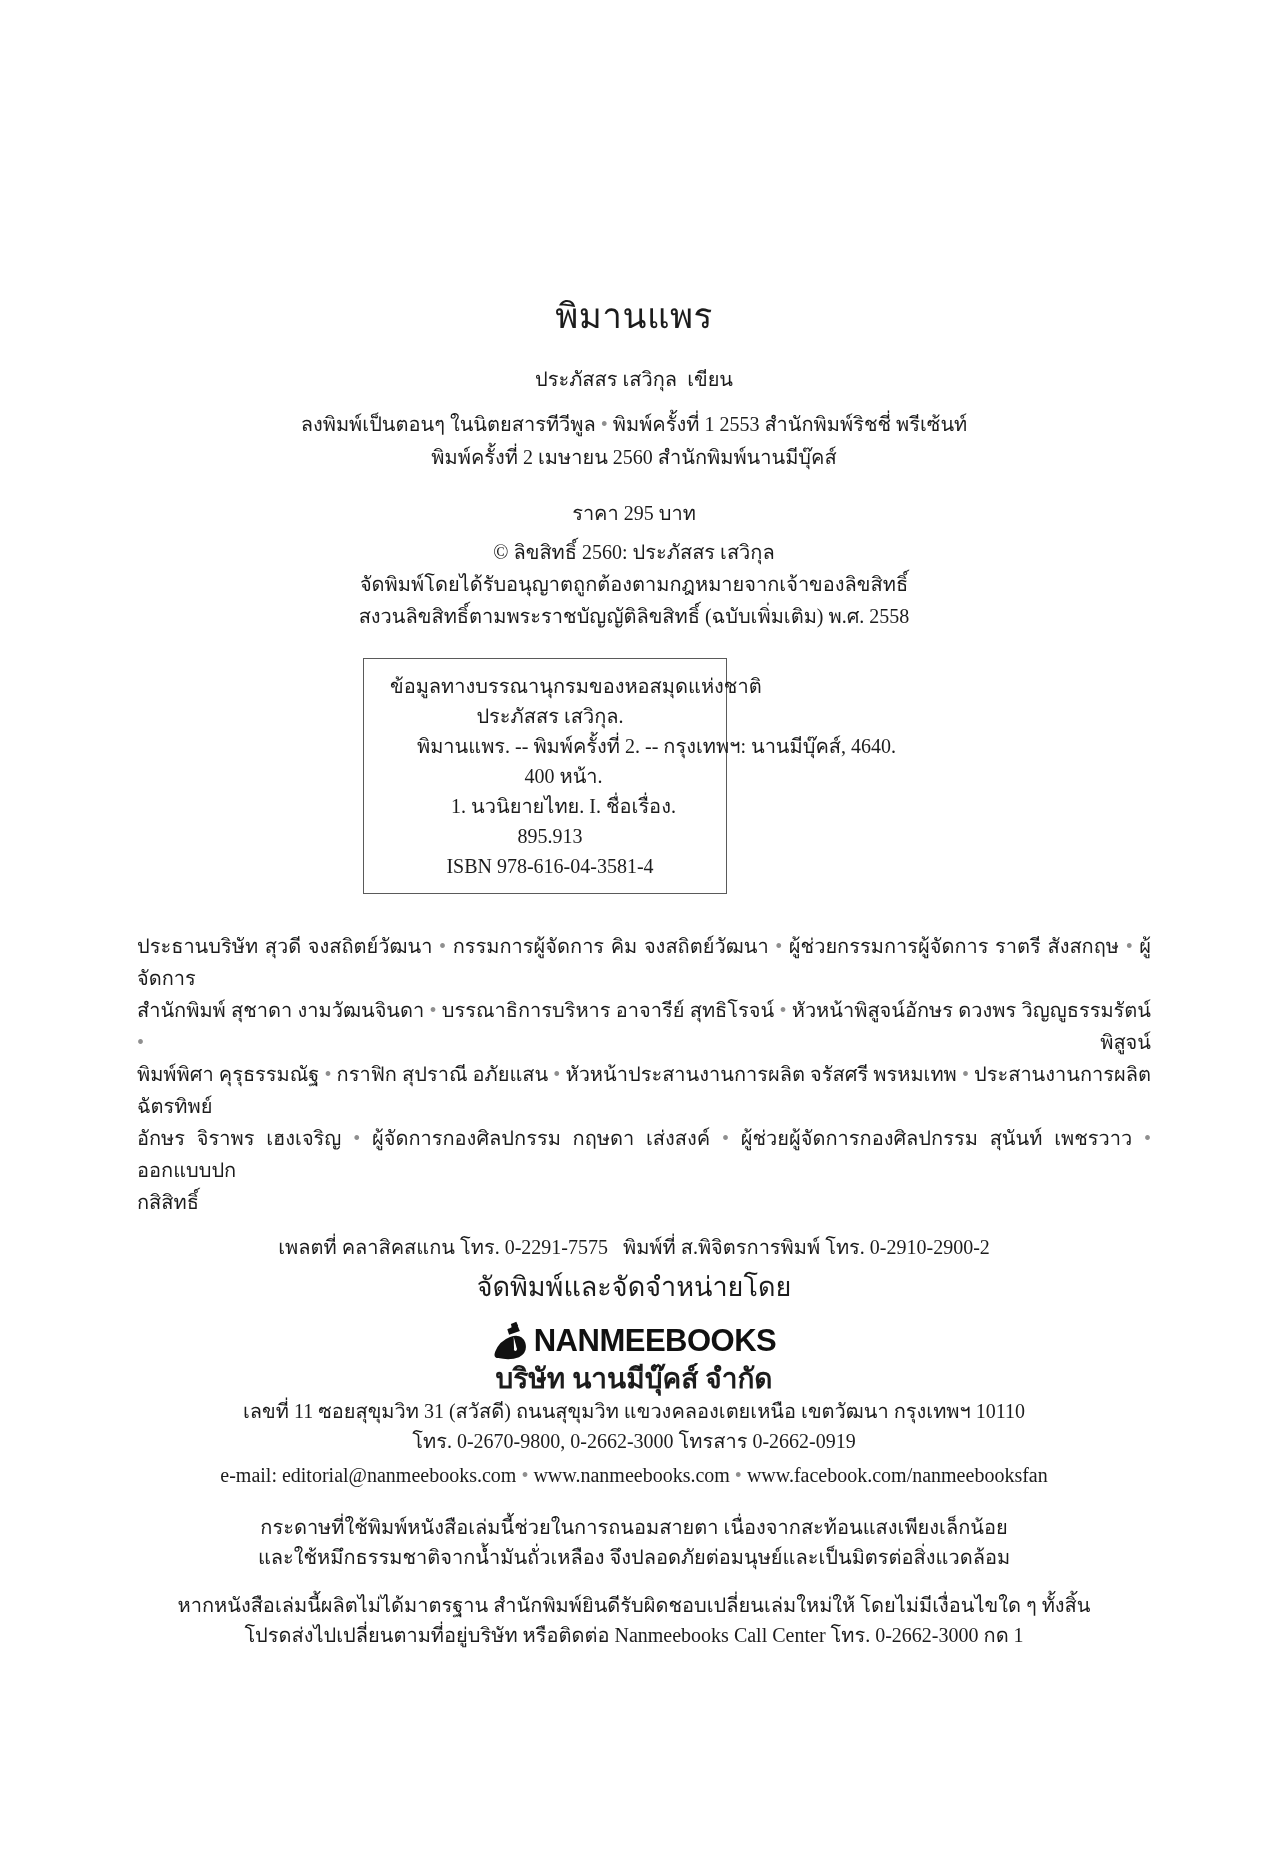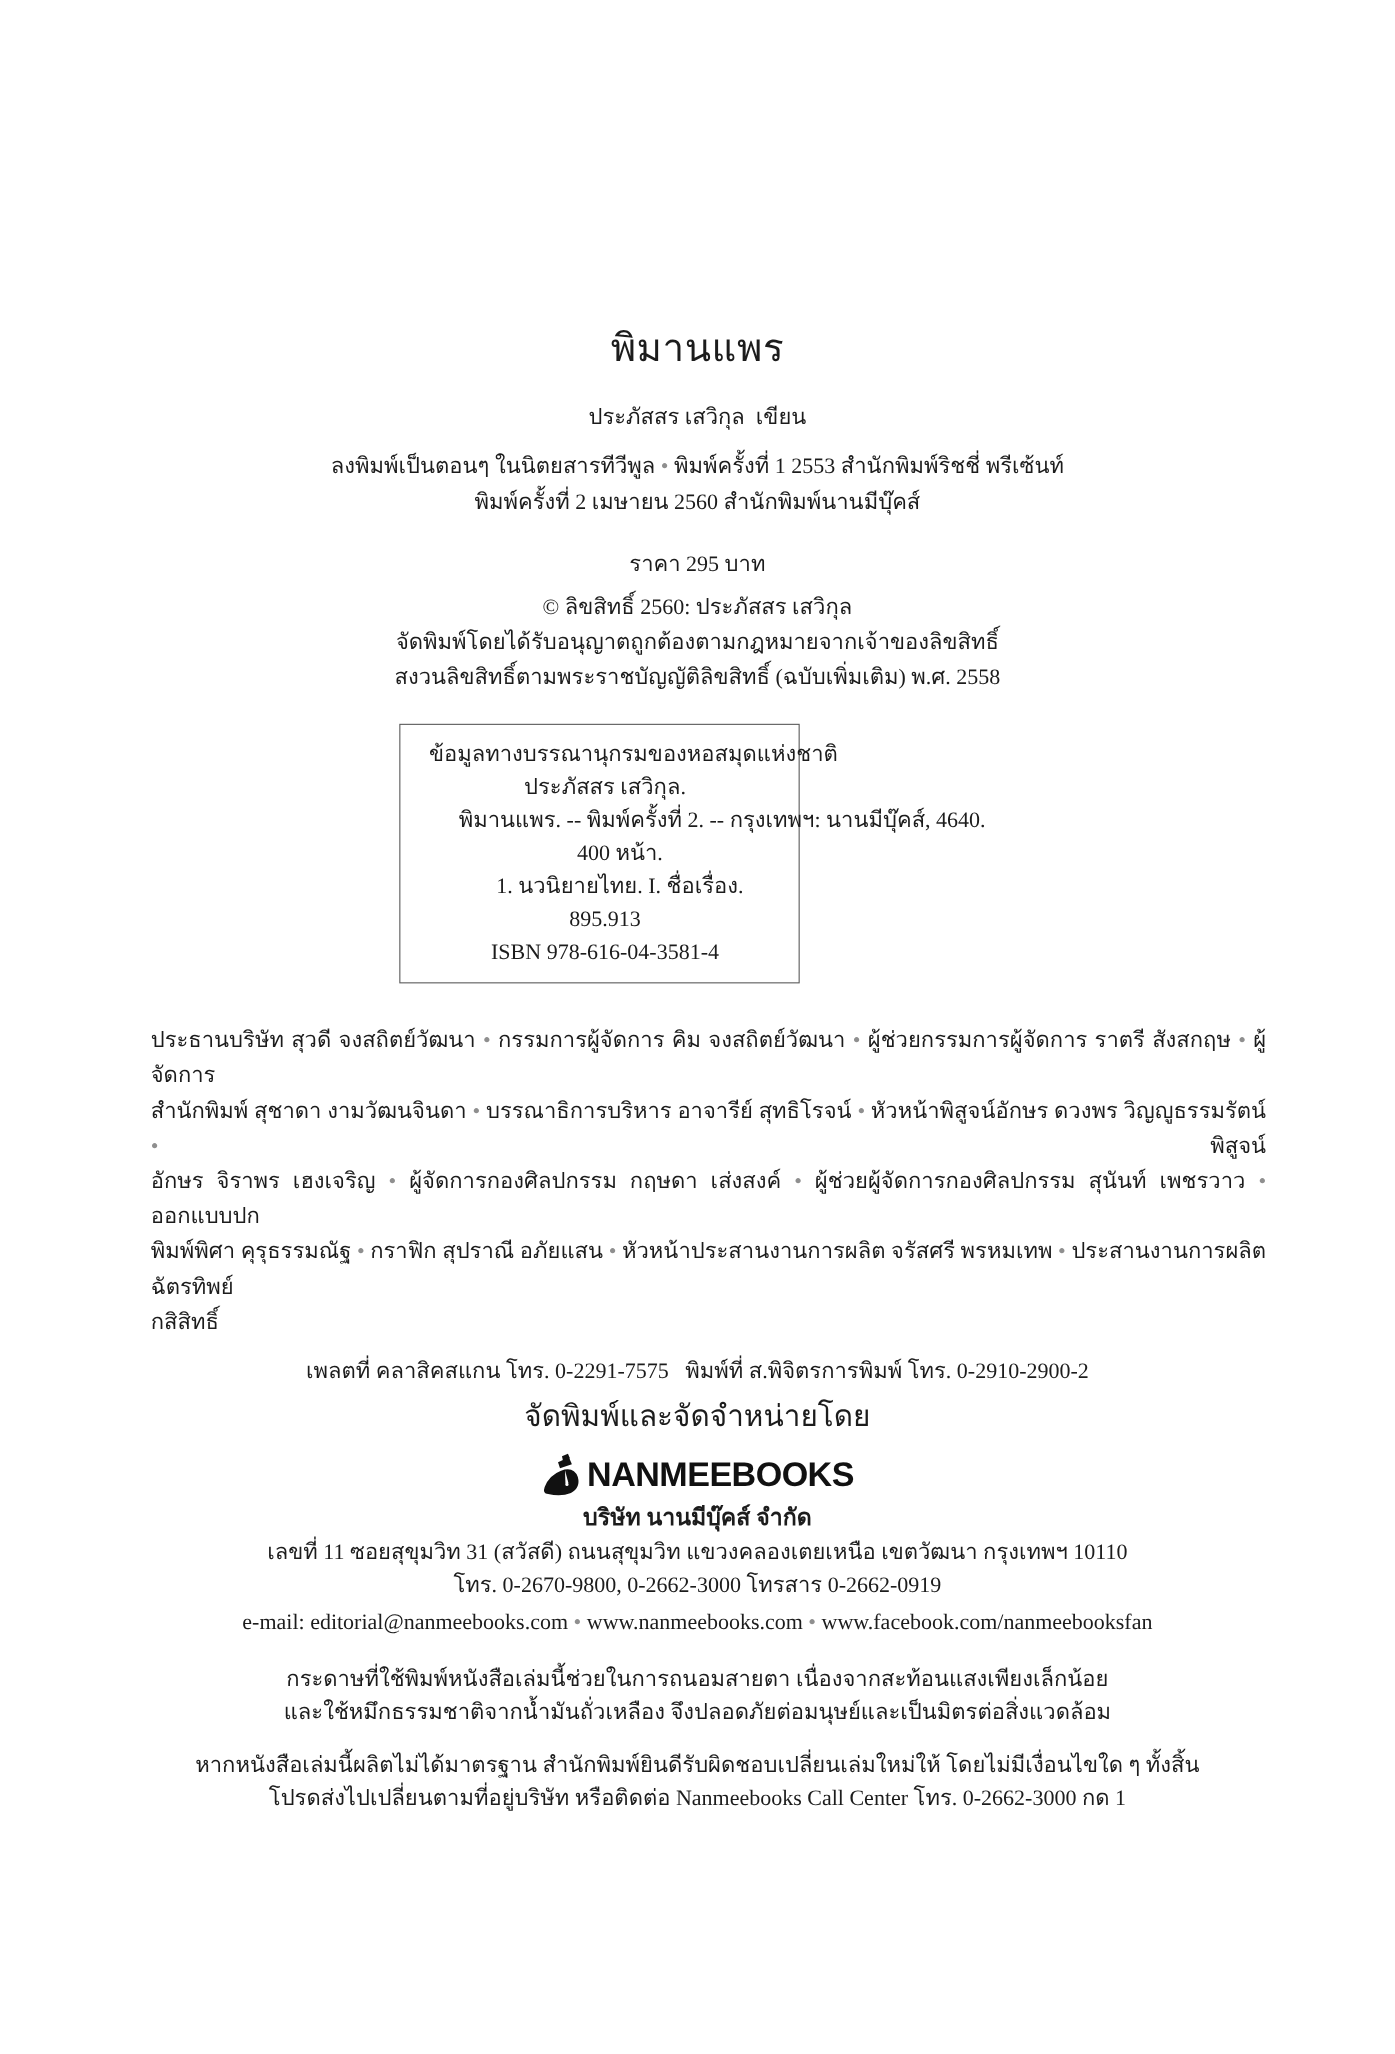--- a/index.html
+++ b/index.html
@@ -62,21 +62,21 @@
     justify-content: center;
     gap: 6px;
   }
   .logo-text {
     font-family: "Liberation Sans", "DejaVu Sans", sans-serif;
     font-weight: 800;
     font-size: 31px;
     letter-spacing: -0.5px;
     color: #111111;
   }
-  .company-name { font-size: 21px; font-weight: 700; line-height: 34px; }
+  .company-name { font-size: 28px; font-weight: 700; line-height: 34px; }
   .address-line, .phone-line { line-height: 30px; }
   .online-line { margin-top: 4px; line-height: 30px; }
 
   .paper-note { margin-top: 22px; line-height: 30px; }
   .quality-note { margin-top: 18px; line-height: 30px; }
 
   .dot { color: #8f8f8f; }
 </style>
 </head>
 <body>
@@ -106,22 +106,22 @@
     <div class="cip-line indent">พิมานแพร. -- พิมพ์ครั้งที่ 2. -- กรุงเทพฯ: นานมีบุ๊คส์, 4640.</div>
     <div class="cip-line indent">400 หน้า.</div>
     <div class="cip-line indent">1. นวนิยายไทย. I. ชื่อเรื่อง.</div>
     <div class="cip-line">895.913</div>
     <div class="cip-line">ISBN 978-616-04-3581-4</div>
   </div>
 
   <div class="credits-block">
     <div class="credits-line has-dots">ประธานบริษัท สุวดี จงสถิตย์วัฒนา <span class="dot">•</span> กรรมการผู้จัดการ คิม จงสถิตย์วัฒนา <span class="dot">•</span> ผู้ช่วยกรรมการผู้จัดการ ราตรี สังสกฤษ <span class="dot">•</span> ผู้จัดการ</div>
     <div class="credits-line has-dots">สำนักพิมพ์ สุชาดา งามวัฒนจินดา <span class="dot">•</span> บรรณาธิการบริหาร อาจารีย์ สุทธิโรจน์ <span class="dot">•</span> หัวหน้าพิสูจน์อักษร ดวงพร วิญญูธรรมรัตน์ <span class="dot">•</span> พิสูจน์</div>
+    <div class="credits-line has-dots">พิมพ์พิศา คุรุธรรมณัฐ <span class="dot">•</span> กราฟิก สุปราณี อภัยแสน <span class="dot">•</span> หัวหน้าประสานงานการผลิต จรัสศรี พรหมเทพ <span class="dot">•</span> ประสานงานการผลิต ฉัตรทิพย์</div>
     <div class="credits-line has-dots">อักษร จิราพร เฮงเจริญ <span class="dot">•</span> ผู้จัดการกองศิลปกรรม กฤษดา เส่งสงค์ <span class="dot">•</span> ผู้ช่วยผู้จัดการกองศิลปกรรม สุนันท์ เพชรวาว <span class="dot">•</span> ออกแบบปก</div>
-    <div class="credits-line has-dots">พิมพ์พิศา คุรุธรรมณัฐ <span class="dot">•</span> กราฟิก สุปราณี อภัยแสน <span class="dot">•</span> หัวหน้าประสานงานการผลิต จรัสศรี พรหมเทพ <span class="dot">•</span> ประสานงานการผลิต ฉัตรทิพย์</div>
     <div class="credits-line last">กสิสิทธิ์</div>
   </div>
 
   <div class="plate-line">เพลตที่ คลาสิคสแกน โทร. 0-2291-7575   พิมพ์ที่ ส.พิจิตรการพิมพ์ โทร. 0-2910-2900-2</div>
 
   <div class="publisher-heading">จัดพิมพ์และจัดจำหน่ายโดย</div>
 
   <div class="logo-row">
     <span style="display:inline-block; line-height:0;">
       <svg width="36" height="40" viewBox="0 0 40 44" aria-hidden="true">

